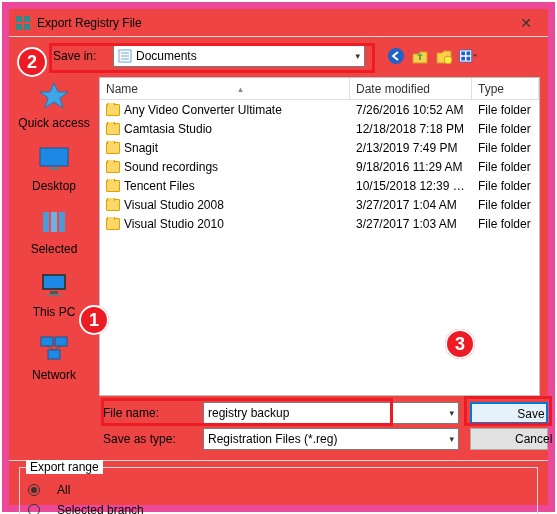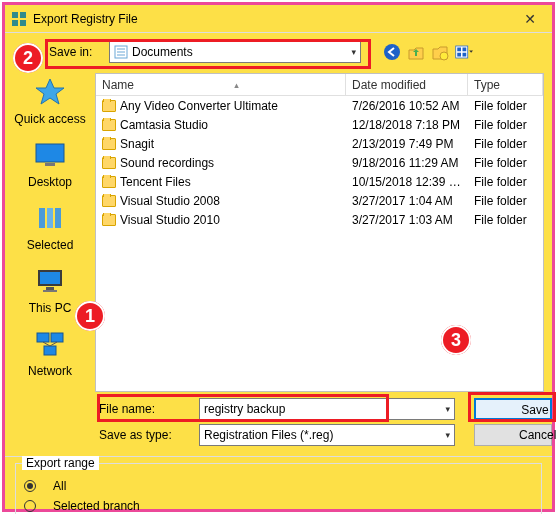--- a/index.html
+++ b/index.html
@@ -1,17 +1,17 @@
 <!DOCTYPE html>
 <html><head>
 <meta charset="utf-8">
 <style>
   * { box-sizing: border-box; font-family: "Segoe UI", Tahoma, sans-serif; font-size: 12px; }
   body { margin: 0; padding: 2px; background: #fff; }
-  .frame { width: 553px; height: 510px; border: 3px solid #ec4899; background: #fde047; position: relative; }
+  .frame { width: 553px; height: 510px; border: 7px solid #ec4899; background: #ef4444; position: relative; }
   .titlebar { height: 28px; display: flex; align-items: center; padding: 0 6px; border-bottom: 1px solid #ddd; }
   .titlebar .app-ico { width: 16px; height: 16px; margin-right: 6px; }
   .titlebar .title { flex: 1; color: #000; }
   .titlebar .close { width: 32px; text-align: center; color: #333; font-size: 14px; }
 
   .save-in-row { display: flex; align-items: center; margin: 8px 10px 0 44px; position: relative; }
   .save-in-label { width: 60px; color: #000; }
   .save-in-combo { flex: 1; height: 22px; border: 1px solid #7a7a7a; background: #fff; display: flex; align-items: center; padding: 0 4px; max-width: 252px; }
   .save-in-combo .folder-ico { width: 14px; height: 14px; margin-right: 4px; }
   .save-in-combo .txt { flex: 1; }

